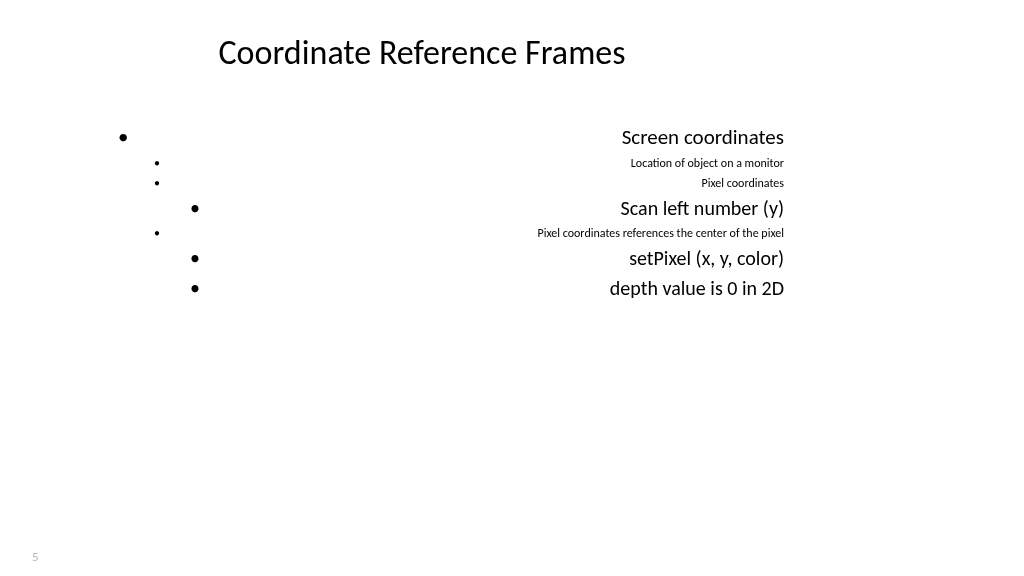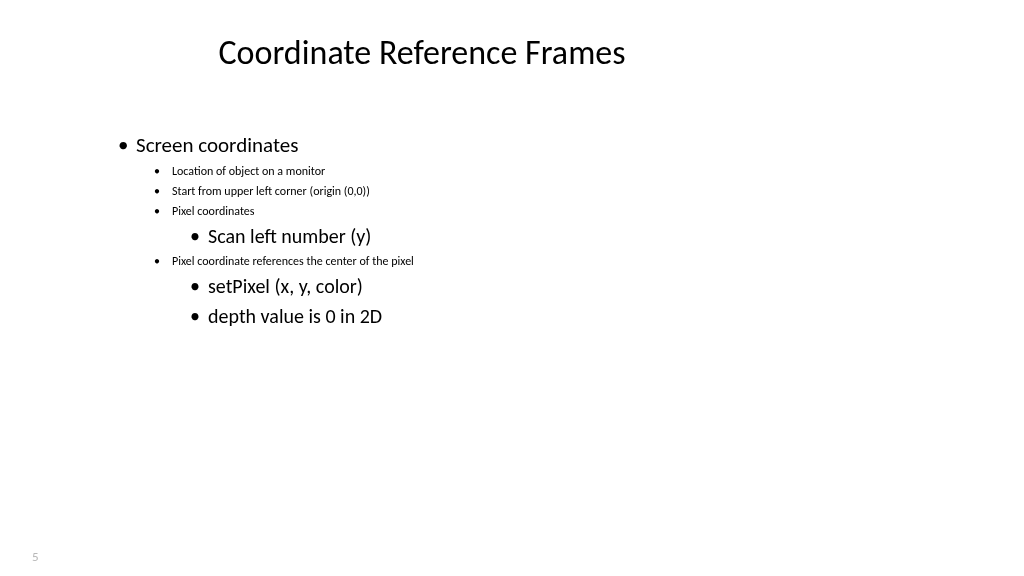--- a/index.html
+++ b/index.html
@@ -1,40 +1,39 @@
 <!DOCTYPE html>
 <html><head>
   <meta charset="utf-8">
   <style>
     * { margin: 0; padding: 0; box-sizing: border-box; }
     html, body { width: 1024px; height: 576px; background: #fff; font-family: Calibri, "Segoe UI", Arial, sans-serif; color: #000; }
     .slide { position: relative; width: 844px; height: 576px; }
     .title { position: absolute; top: 32px; left: 0; right: 0; text-align: center; font-size: 34px; font-weight: 400; }
-    .content { position: absolute; top: 132px; left: 118px; right: 60px; }
+    .content { position: absolute; top: 124px; left: 118px; right: 60px; text-align: right; }
     ul { list-style: none; }
     li { position: relative; margin-bottom: 6px; }
     li::before { content: "•"; position: absolute; left: -18px; top: 0; }
     .lvl1 { font-size: 21px; margin-left: 18px; }
     .lvl2 { font-size: 12px; margin-left: 54px; }
     .lvl3 { font-size: 20px; margin-left: 90px; }
     .page-num { position: absolute; bottom: 12px; left: 32px; font-size: 13px; color: #b8b8b8; }
   </style>
 </head>
 <body>
 
 <div class="slide">
   <div class="title">Coordinate Reference Frames</div>
 
   <div class="content">
     <ul>
       <li class="lvl1">Screen coordinates</li>
       <li class="lvl2">Location of object on a monitor</li>
-      <li class="lvl2">Start from upper left corner (origin (0,0))</li>
       <li class="lvl2">Pixel coordinates</li>
       <li class="lvl3">Scan left number (y)</li>
-      <li class="lvl2">Pixel coordinate references the center of the pixel</li>
+      <li class="lvl2">Pixel coordinates references the center of the pixel</li>
       <li class="lvl3">setPixel (x, y, color)</li>
       <li class="lvl3">depth value is 0 in 2D</li>
     </ul>
   </div>
 
   <div class="page-num">5</div>
 </div>
 
 </body></html>

